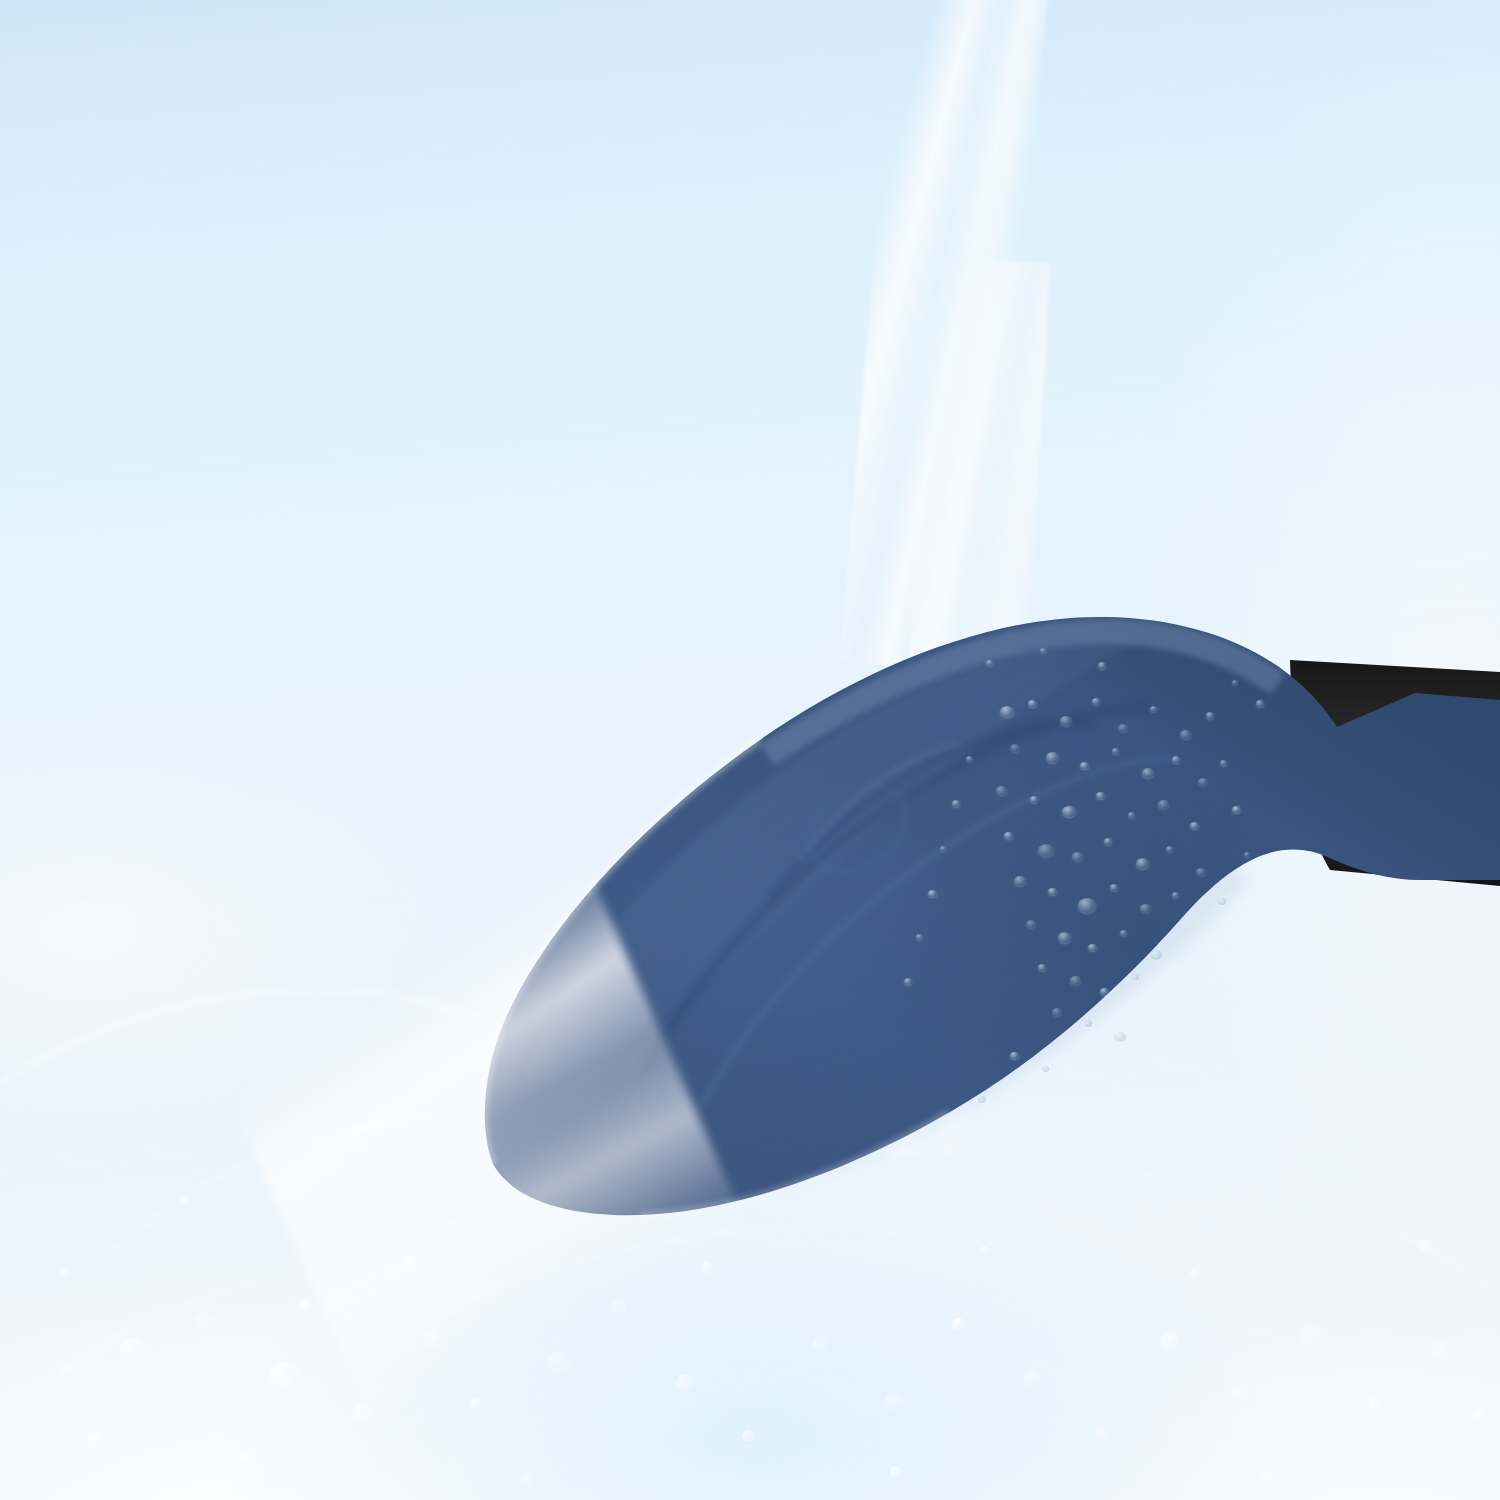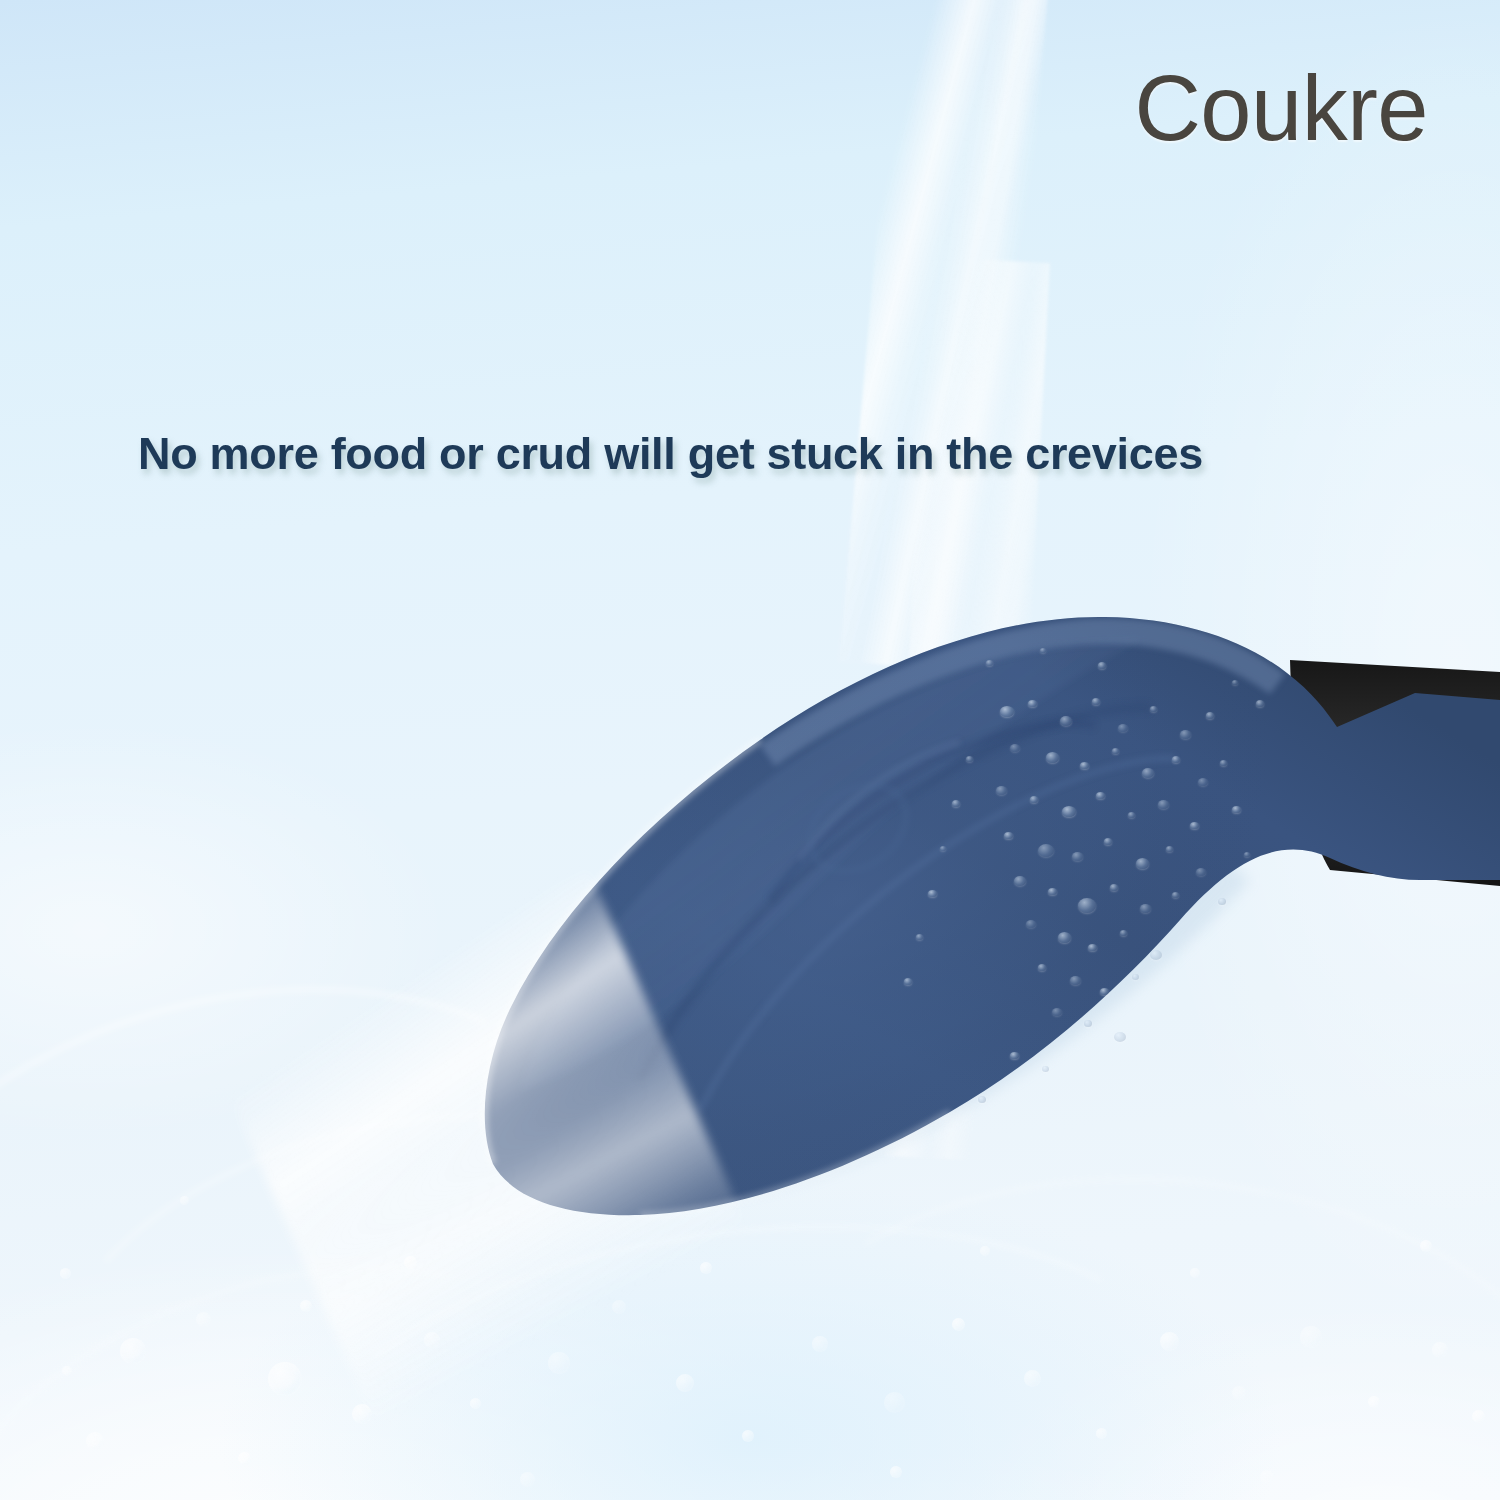--- a/index.html
+++ b/index.html
@@ -379,16 +379,14 @@
       <div class="drop-on-head" style="left: 986px; top: 660px; width: 7px; height: 6px; opacity: 0.62;"></div>
       <div class="drop-on-head" style="left: 1040px; top: 648px; width: 6px; height: 5px; opacity: 0.53;"></div>
       <div class="drop-on-head" style="left: 1098px; top: 662px; width: 8px; height: 7px; opacity: 0.7;"></div>
       <div class="drop-on-head" style="left: 1010px; top: 1052px; width: 9px; height: 7px; opacity: 0.78;"></div>
       <div class="drop-on-head" style="left: 1042px; top: 1066px; width: 7px; height: 6px; opacity: 0.62;"></div>
       <div class="drop-on-head" style="left: 978px; top: 1096px; width: 8px; height: 7px; opacity: 0.7;"></div>
     </div>
 
   <div class="runoff"></div>
 
-  <div class="brand">Coukre</div>
-  <div class="sub sub-2">No more food  or crud will get stuck in the crevices</div>
 
 </div>
 
 </body></html>

